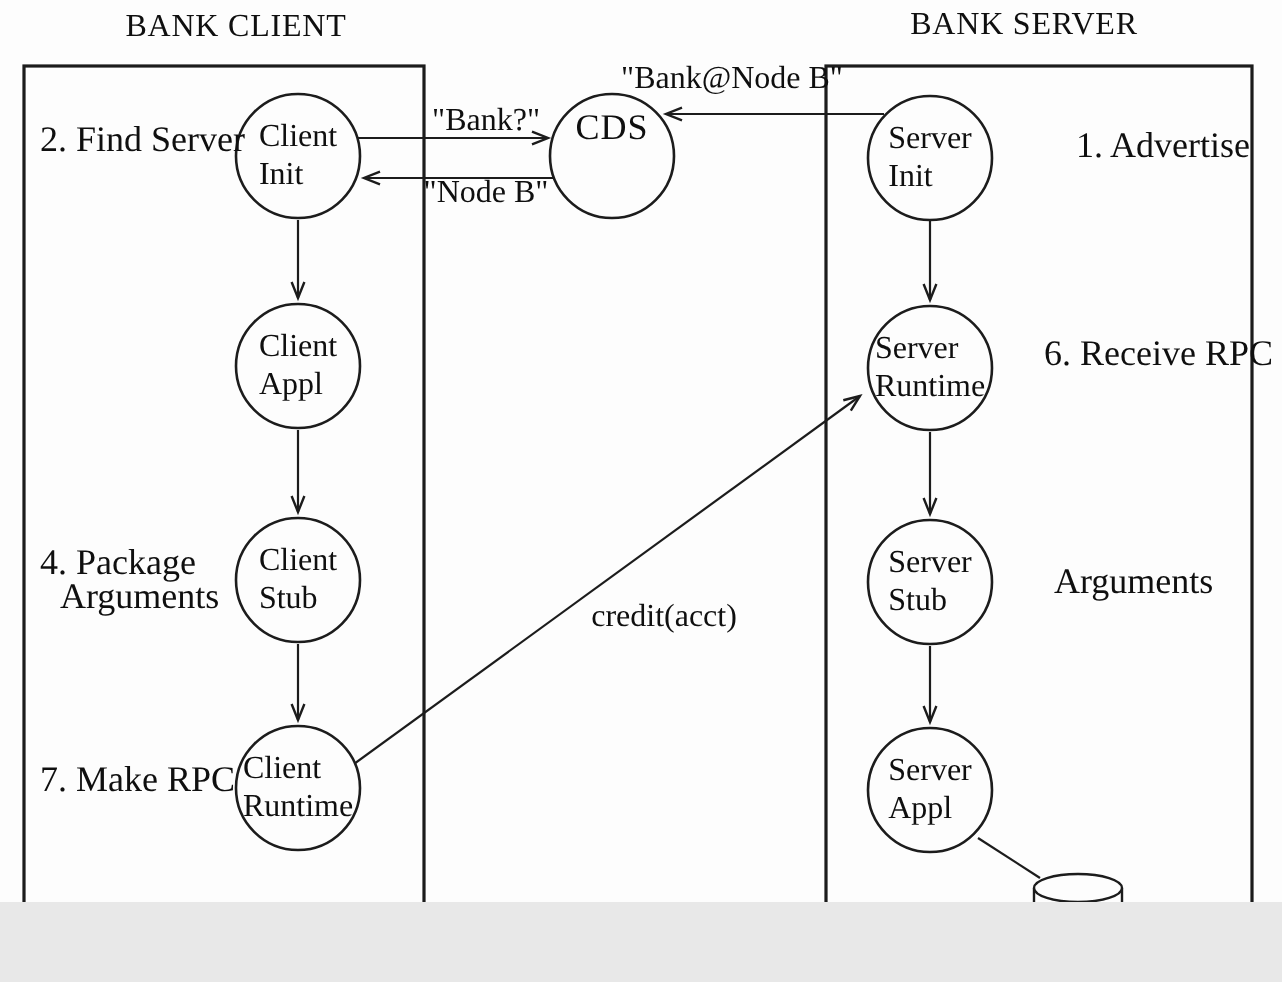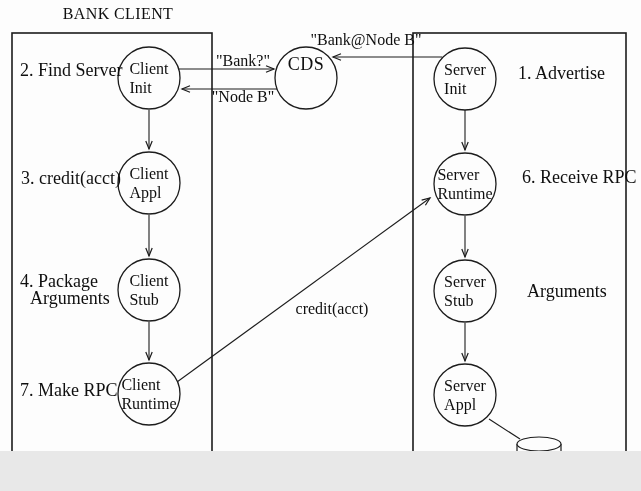--- a/index.html
+++ b/index.html
@@ -77,20 +77,21 @@
 
     <g>
       <line x1="517" y1="444" x2="517" y2="461" stroke="#1c1c1c" stroke-width="1.2"></line>
       <line x1="561" y1="444" x2="561" y2="461" stroke="#1c1c1c" stroke-width="1.2"></line>
       <ellipse cx="539" cy="461" rx="22" ry="7" fill="#fdfdfd" stroke="#1c1c1c" stroke-width="1.2"></ellipse>
       <ellipse cx="539" cy="444" rx="22" ry="7" fill="#fdfdfd" stroke="#1c1c1c" stroke-width="1.2"></ellipse>
     </g>
   </svg>
 
   <div class="t title" style="left:118px;top:14px">BANK CLIENT</div>
+  <div class="t title" style="left:512px;top:13px">BANK SERVER</div>
 
   <div class="t node" style="left:149px;top:78px">
     <div>Client</div>
     <div>Init</div>
   </div>
   <div class="t node" style="left:149px;top:183px">
     <div>Client</div>
     <div>Appl</div>
   </div>
   <div class="t node" style="left:149px;top:290px">
@@ -113,27 +114,26 @@
   <div class="t node" style="left:465px;top:291px">
     <div>Server</div>
     <div>Stub</div>
   </div>
   <div class="t node" style="left:465px;top:395px">
     <div>Server</div>
     <div>Appl</div>
   </div>
 
   <div class="t step" style="left:20px;top:70px">2. Find Server</div>
-  <div class="t step" style="left:21px;top:178px">3. credit(acct)</div>
   <div class="t step" style="left:20px;top:290px">
     <div>4. Package</div>
     <div class="ind">Arguments</div>
   </div>
   <div class="t step" style="left:20px;top:390px">7. Make RPC</div>
-  <div class="t step" style="left:518px;top:73px">1. Advertise</div>
+  <div class="t step" style="left:538px;top:73px">1. Advertise</div>
   <div class="t step" style="left:522px;top:177px">6. Receive RPC</div>
   <div class="t step" style="left:517px;top:291px">
     <div class="ind">Arguments</div>
   </div>
 
   <div class="t msg" style="left:243px;top:61px">"Bank?"</div>
   <div class="t msg" style="left:243px;top:97px">"Node B"</div>
   <div class="t msg" style="left:366px;top:40px">"Bank@Node B"</div>
   <div class="t msg" style="left:332px;top:309px">credit(acct)</div>
 

